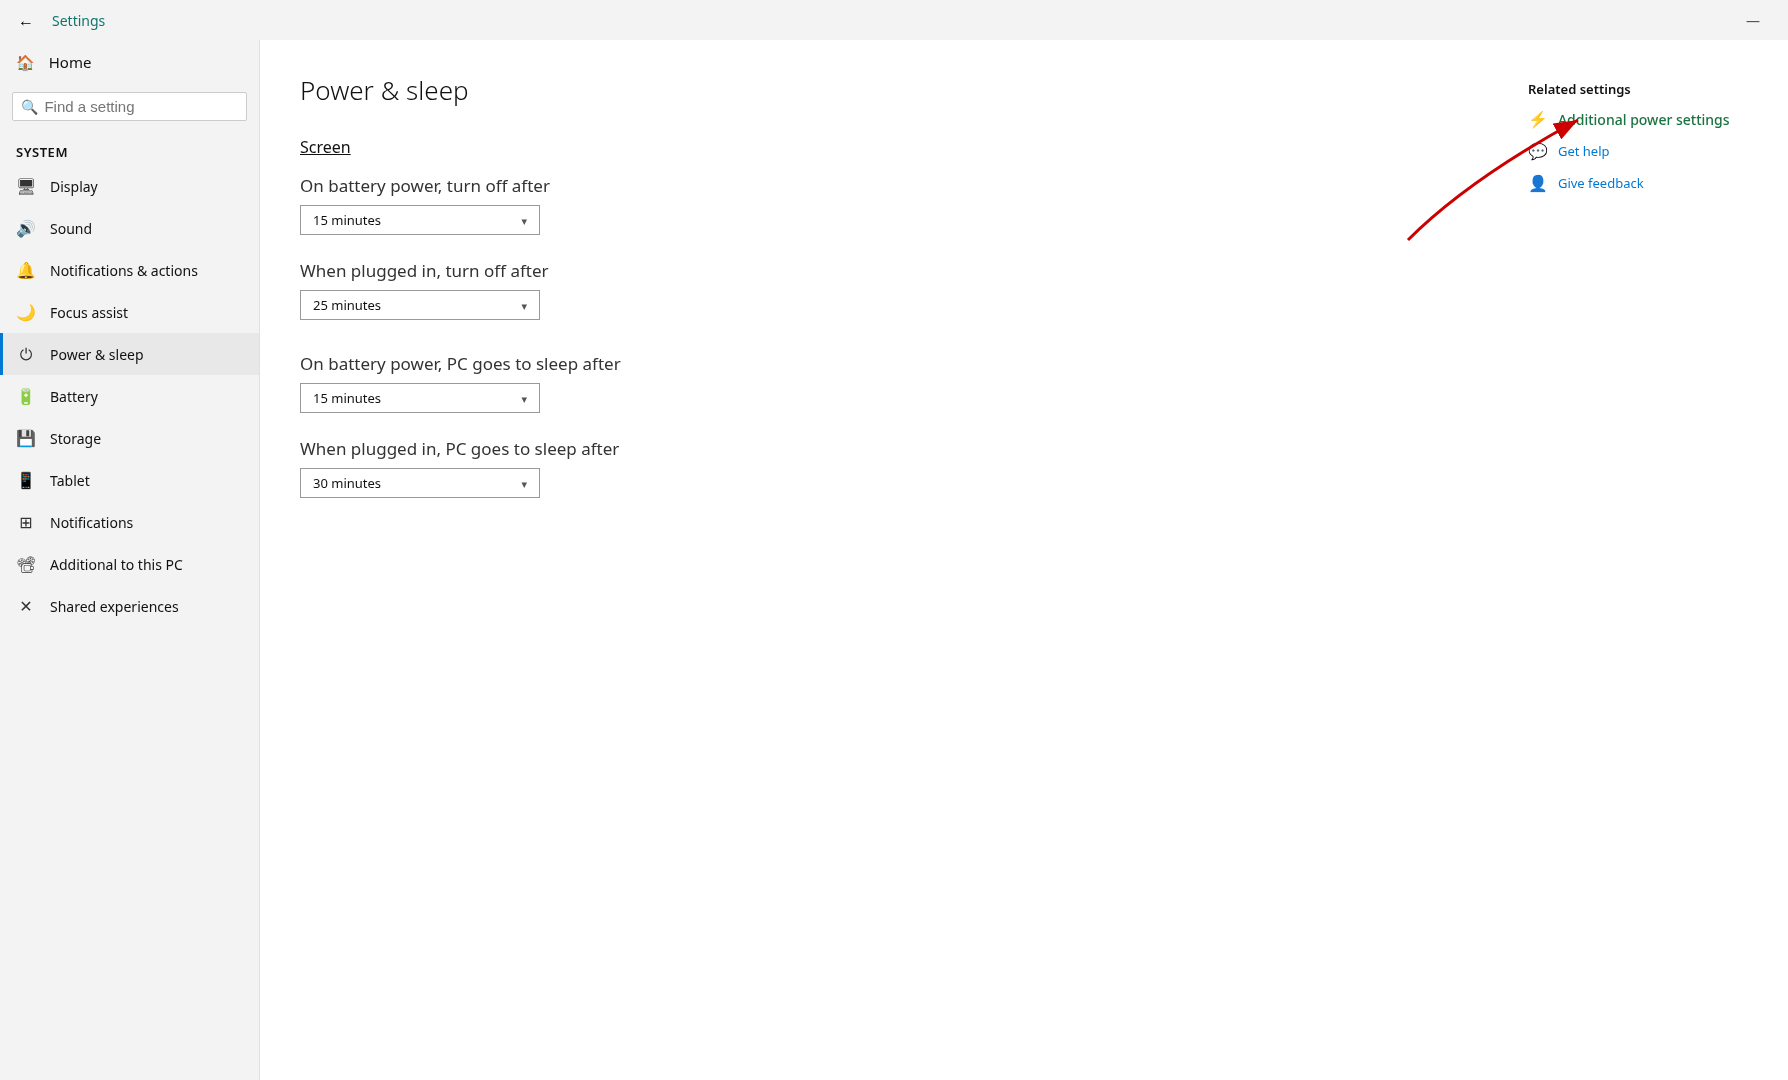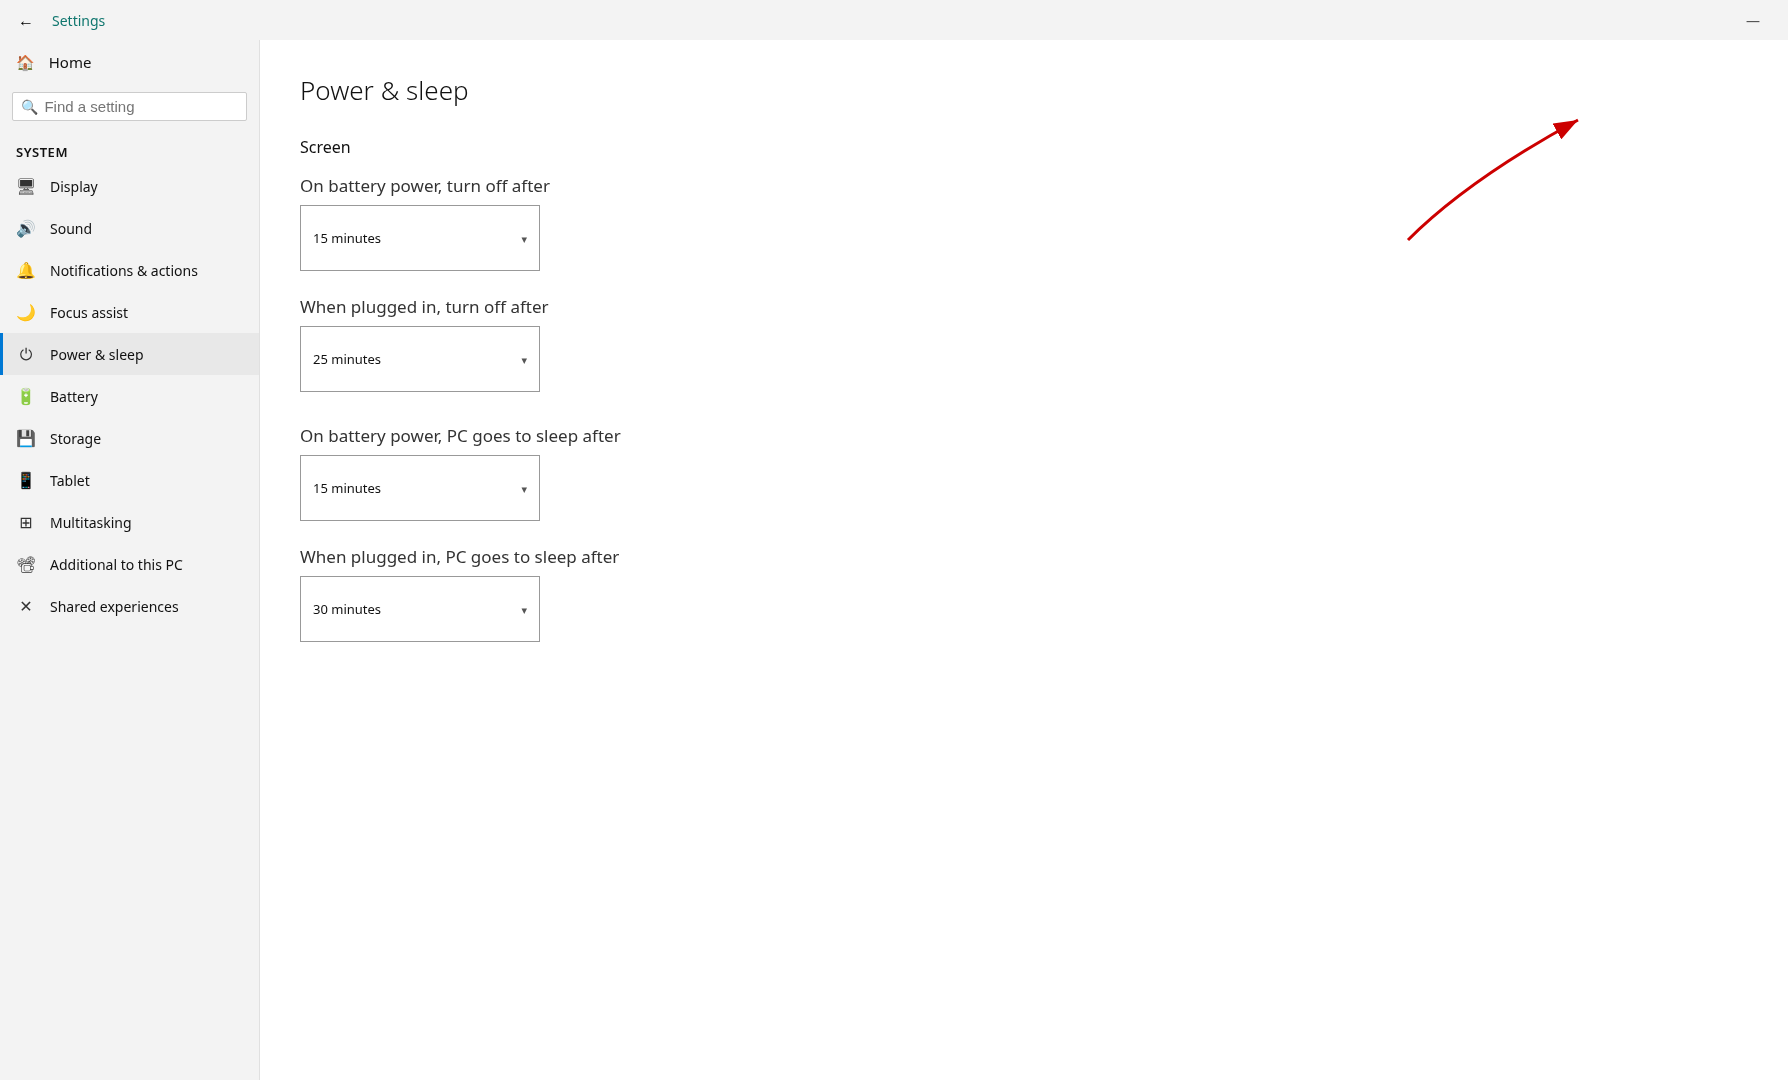--- a/index.html
+++ b/index.html
@@ -156,35 +156,36 @@
       font-weight: 300;
       color: #111;
       margin-bottom: 28px;
     }
 
     .section-title {
       font-size: 16px;
       font-weight: 400;
       color: #111;
       margin-bottom: 16px;
+      text-decoration: underline;
     }
 
     .setting-label {
       font-size: 17px;
       color: #333;
       margin-bottom: 8px;
     }
 
     .dropdown {
       display: flex;
       align-items: center;
       justify-content: space-between;
       width: 240px;
       border: 1px solid #999;
-      padding: 23px 12px;
+      padding: 5px 12px;
       cursor: pointer;
       background: #fff;
       font-size: 13px;
       color: #111;
       margin-bottom: 24px;
     }
     .dropdown-arrow {
       font-size: 11px;
       color: #555;
     }
@@ -305,21 +306,21 @@
       <span>Storage</span>
     </div>
 
     <div class="sidebar-item">
       <span class="sidebar-item-icon">📱</span>
       <span>Tablet</span>
     </div>
 
     <div class="sidebar-item">
       <span class="sidebar-item-icon">⊞</span>
-      <span>Multitasking</span>
+      <span>Notifications</span>
     </div>
 
     <div class="sidebar-item">
       <span class="sidebar-item-icon">📽</span>
       <span>Additional to this PC</span>
     </div>
 
     <div class="sidebar-item">
       <span class="sidebar-item-icon">✕</span>
       <span>Shared experiences</span>
@@ -355,20 +356,38 @@
         <span class="dropdown-arrow">▾</span>
       </div>
 
       <div class="setting-label">When plugged in, PC goes to sleep after</div>
       <div class="dropdown">
         <span>30 minutes</span>
         <span class="dropdown-arrow">▾</span>
       </div>
     </div>
 
+    <div class="related-settings">
+      <div class="related-title">Related settings</div>
+
+      <div class="related-link">
+        <span class="related-link-icon">⚡</span>
+        <span class="related-link-highlight related-link-text">Additional power settings</span>
+      </div>
+
+      <div class="related-link">
+        <span class="related-link-icon">💬</span>
+        <span class="related-link-text">Get help</span>
+      </div>
+
+      <div class="related-link">
+        <span class="related-link-icon">👤</span>
+        <span class="related-link-text">Give feedback</span>
+      </div>
+    </div>
 
     <div class="arrow-annotation">
       <svg width="220" height="160" viewBox="0 0 220 160">
         <defs>
           <marker id="arrowhead" markerWidth="8" markerHeight="6" refX="8" refY="3" orient="auto">
             <polygon points="0 0, 8 3, 0 6" fill="#cc0000"></polygon>
           </marker>
         </defs>
 
         <path d="M 20 140 Q 80 80 190 20" stroke="#cc0000" stroke-width="3" fill="none" marker-end="url(#arrowhead)"></path>

